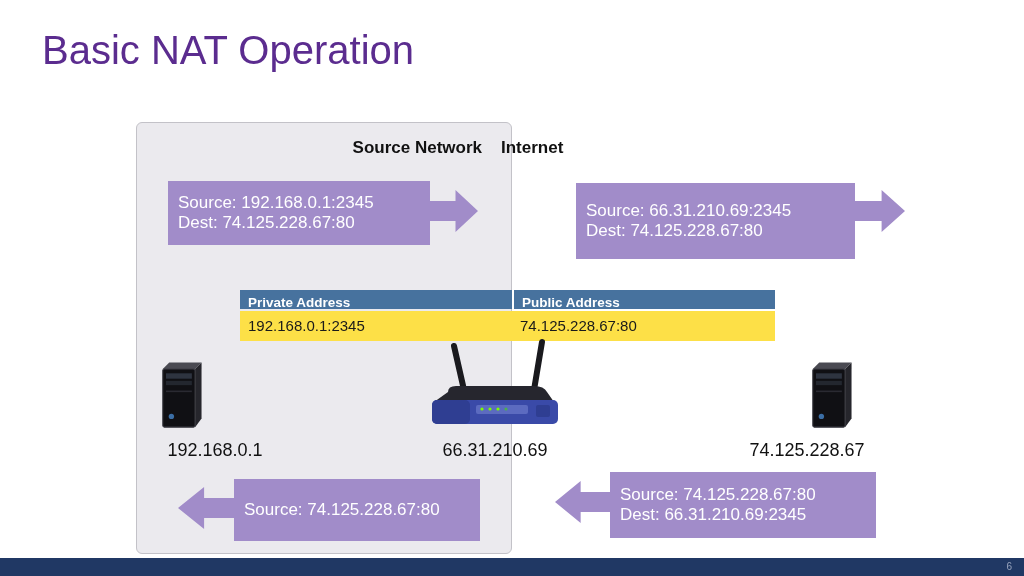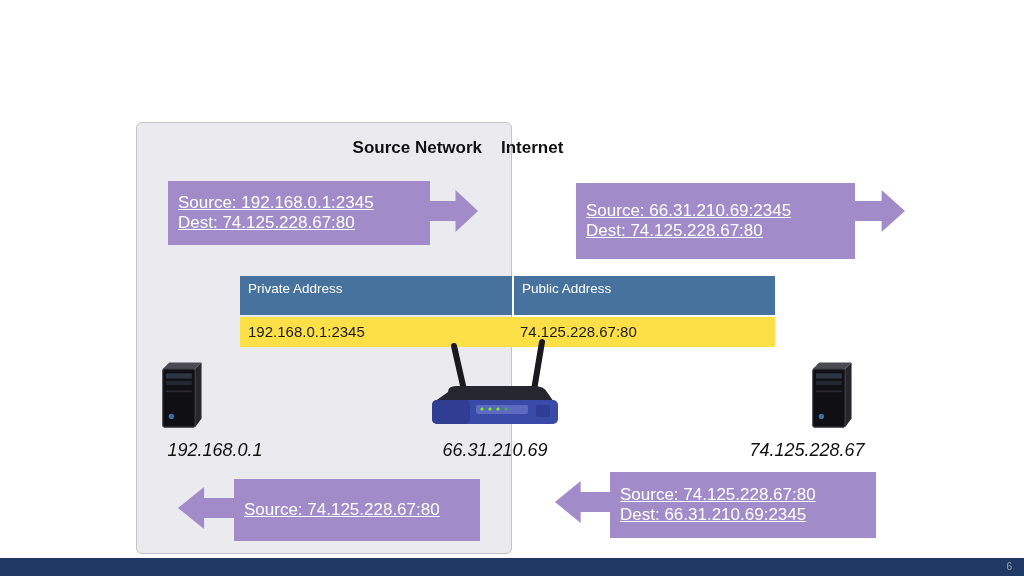--- a/index.html
+++ b/index.html
@@ -16,73 +16,74 @@
     position:absolute;left:136px;top:122px;width:374px;height:430px;
     background:#ebeaee;border:1px solid #c3c2c8;border-radius:6px;
   }
   .zone-label{position:absolute;font-size:17px;font-weight:700;color:#111;}
   #lbl-private{left:250px;top:138px;width:232px;text-align:right;}
   #lbl-internet{left:501px;top:138px;}
   
   .packet{
     position:absolute;background:#a18cc9;color:#ffffff;font-size:17px;
     display:flex;flex-direction:column;justify-content:center;gap:0;
-    box-sizing:border-box;padding:6px 10px;text-decoration:underline;
+    box-sizing:border-box;padding:6px 10px;
   }
   .packet.left-align{align-items:flex-start;text-align:left;}
   .packet.center-align{align-items:flex-start;text-align:center;}
   #pkt-tl{left:168px;top:181px;width:262px;height:64px;}
   #pkt-tr{left:576px;top:183px;width:279px;height:76px;}
   #pkt-bl{left:234px;top:479px;width:246px;height:62px;}
   #pkt-br{left:610px;top:472px;width:266px;height:66px;}
   
   .blk-arrow{position:absolute;background:#a18cc9;}
   .arrow-right{clip-path:polygon(0% 26%,55% 26%,55% 0%,100% 50%,55% 100%,55% 74%,0% 74%);}
   .arrow-left{clip-path:polygon(100% 26%,45% 26%,45% 0%,0% 50%,45% 100%,45% 74%,100% 74%);}
   #arr-tl{left:428px;top:190px;width:50px;height:42px;}
   #arr-tr{left:853px;top:190px;width:52px;height:42px;}
   #arr-bl{left:178px;top:487px;width:58px;height:42px;}
   #arr-br{left:555px;top:481px;width:57px;height:42px;}
   
   .nat-table{position:absolute;left:240px;top:276px;width:535px;}
   .nat-head{display:flex;gap:2px;margin-bottom:2px;}
   .nat-head .cell{
-    background:#47729e;color:#fff;font-size:13.5px;font-weight:400;
-    height:39px;line-height:25px;padding-left:8px;box-sizing:border-box;
+    background:#47729e;color:#fff;font-size:13.5px;font-weight:700;
+    height:19px;line-height:25px;padding-left:8px;box-sizing:border-box;margin-top:14px;
   }
   .nat-row{display:flex;background:#fde047;}
   .nat-row .cell{
     color:#1a1a1a;font-size:15px;height:30px;line-height:30px;
     padding-left:8px;box-sizing:border-box;
   }
   .c1{width:272px;}
   .c2{width:261px;}
   
   .device{position:absolute;}
   #dev-client{left:152px;top:362px;width:56px;height:70px;}
   #dev-router{left:420px;top:338px;width:150px;height:100px;}
   #dev-server{left:802px;top:362px;width:56px;height:70px;}
-  .dev-label{position:absolute;font-size:18px;color:#111;text-align:center;font-style:italic;}
+  .dev-label{position:absolute;font-size:18px;color:#111;text-align:center;}
   #lbl-client{left:140px;top:440px;width:150px;}
   #lbl-router{left:425px;top:440px;width:140px;}
   #lbl-server{left:732px;top:440px;width:150px;}
   
   .footer{
     position:absolute;left:0;bottom:0;width:1024px;height:18px;background:#203864;
   }
   .page-num{
     position:absolute;right:12px;top:0;height:18px;line-height:18px;
     font-size:10px;color:#96a2bb;
   }
 </style>
 </head>
 <body>
 
 <div id="slide">
 
+  <div class="title">Basic NAT Operation</div>
 
   <div class="pn-box"></div>
 
   <div class="zone-label" id="lbl-private">Source Network</div>
   <div class="zone-label" id="lbl-internet">Internet</div>
 
   <div class="packet left-align" id="pkt-tl">
     <span>Source: 192.168.0.1:2345</span>
     <span>Dest: 74.125.228.67:80</span>
   </div>

